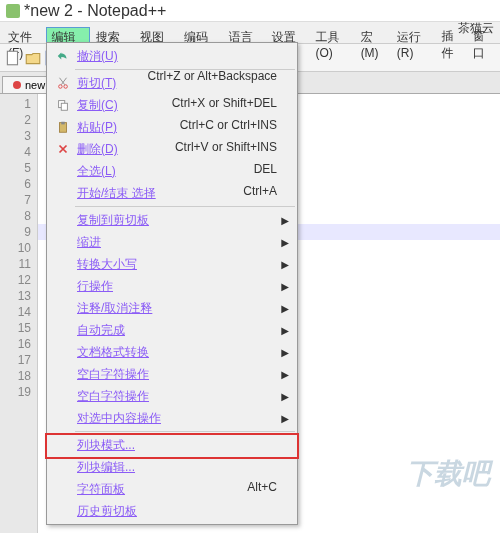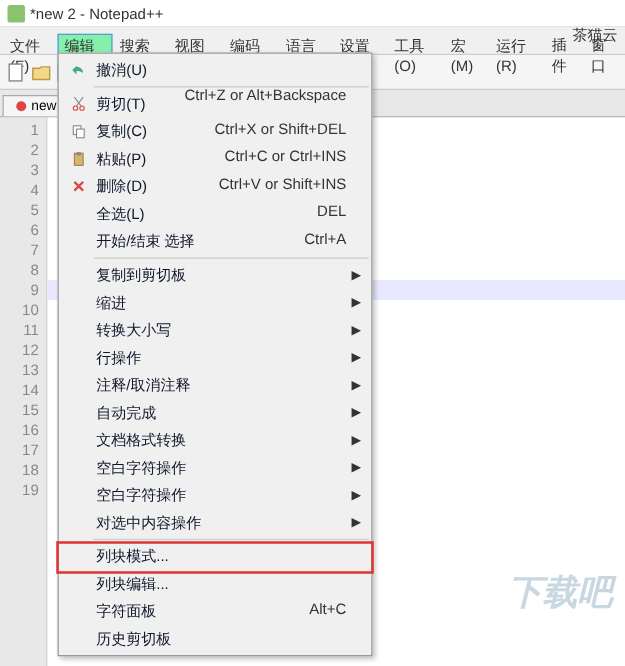--- a/index.html
+++ b/index.html
@@ -1,38 +1,38 @@
 <!DOCTYPE html>
 <html><head>
   <meta charset="utf-8">
   <style>
     * { margin: 0; padding: 0; box-sizing: border-box; font-family: "Microsoft YaHei", "SimSun", sans-serif; }
     body { background: #fff; width: 500px; height: 533px; overflow: hidden; position: relative; font-size: 12px; }
     .title-bar { background: #fff; border-bottom: 1px solid #ddd; height: 22px; display: flex; align-items: center; padding: 0 6px; }
     .title-icon { width: 14px; height: 14px; background: #8ac26d; border-radius: 2px; margin-right: 4px; }
-    .title-text { color: #333; font-size: 12px; }
+    .title-text { color: #333; font-size: 16px; }
     .menu-bar { background: #f0f0f0; height: 22px; display: flex; align-items: center; border-bottom: 1px solid #ccc; padding: 0 2px; }
     .menu-item { padding: 2px 6px; color: #333; cursor: default; margin-top: 24px; }
     .menu-item.active { background: #86efac; border: 1px solid #5a9bd4; padding: 1px 5px; }
     .toolbar { background: #f5f5f5; height: 28px; display: flex; align-items: center; border-bottom: 1px solid #ccc; padding: 0 4px; gap: 2px; }
     .tb-icon { width: 18px; height: 18px; display: inline-block; }
     .tb-sep { width: 1px; height: 20px; background: #ccc; margin: 0 2px; }
     .tab-bar { background: #e8e8e8; height: 22px; display: flex; align-items: flex-end; border-bottom: 1px solid #aaa; padding-left: 2px; }
     .tab { background: #f5f5f5; border: 1px solid #aaa; border-bottom: none; padding: 2px 10px; font-size: 11px; display: flex; align-items: center; gap: 4px; }
     .tab-dot { width: 8px; height: 8px; background: #d44; border-radius: 50%; }
     .editor-area { display: flex; height: calc(100% - 94px); }
     .gutter { width: 38px; background: #e8e8e8; border-right: 1px solid #ccc; text-align: right; padding: 2px 6px 0 0; color: #888; font-family: Consolas, monospace; font-size: 12px; line-height: 16px; }
     .gutter div { height: 16px; }
     .editor-body { flex: 1; background: #fff; position: relative; }
     .current-line { position: absolute; top: 130px; left: 0; right: 0; height: 16px; background: #e8e8ff; }
     .dropdown { position: absolute; top: 42px; left: 46px; width: 252px; background: #f0f0f0; border: 1px solid #999; box-shadow: 2px 2px 4px rgba(0,0,0,0.25); z-index: 100; padding: 2px; }
     .dd-item { display: flex; align-items: center; height: 22px; padding: 0 4px; position: relative; }
     .dd-icon { width: 20px; display: flex; justify-content: center; }
     .dd-icon svg { width: 14px; height: 14px; }
-    .dd-label { flex: 1; padding-left: 4px; color: #0f172a; }
+    .dd-label { flex: 1; padding-left: 4px; color: #8b5cf6; text-decoration: underline; }
     .dd-short { color: #333; padding-right: 14px; margin-top: 39px; }
     .dd-arrow { position: absolute; right: 6px; color: #333; font-size: 10px; }
     .dd-sep { height: 1px; background: #ccc; margin: 2px 0 2px 26px; }
     .highlight-box { position: absolute; border: 2px solid #d33; pointer-events: none; }
     .watermark-tr { position: absolute; top: 0; right: 6px; font-size: 12px; color: #333; z-index: 200; margin-top: 20px; }
     .watermark-br { position: absolute; bottom: 40px; right: 10px; font-size: 28px; color: rgba(100,140,170,0.35); font-weight: bold; z-index: 5; font-style: italic; margin-top: 14px; }
   </style>
 </head>
 <body>
 

